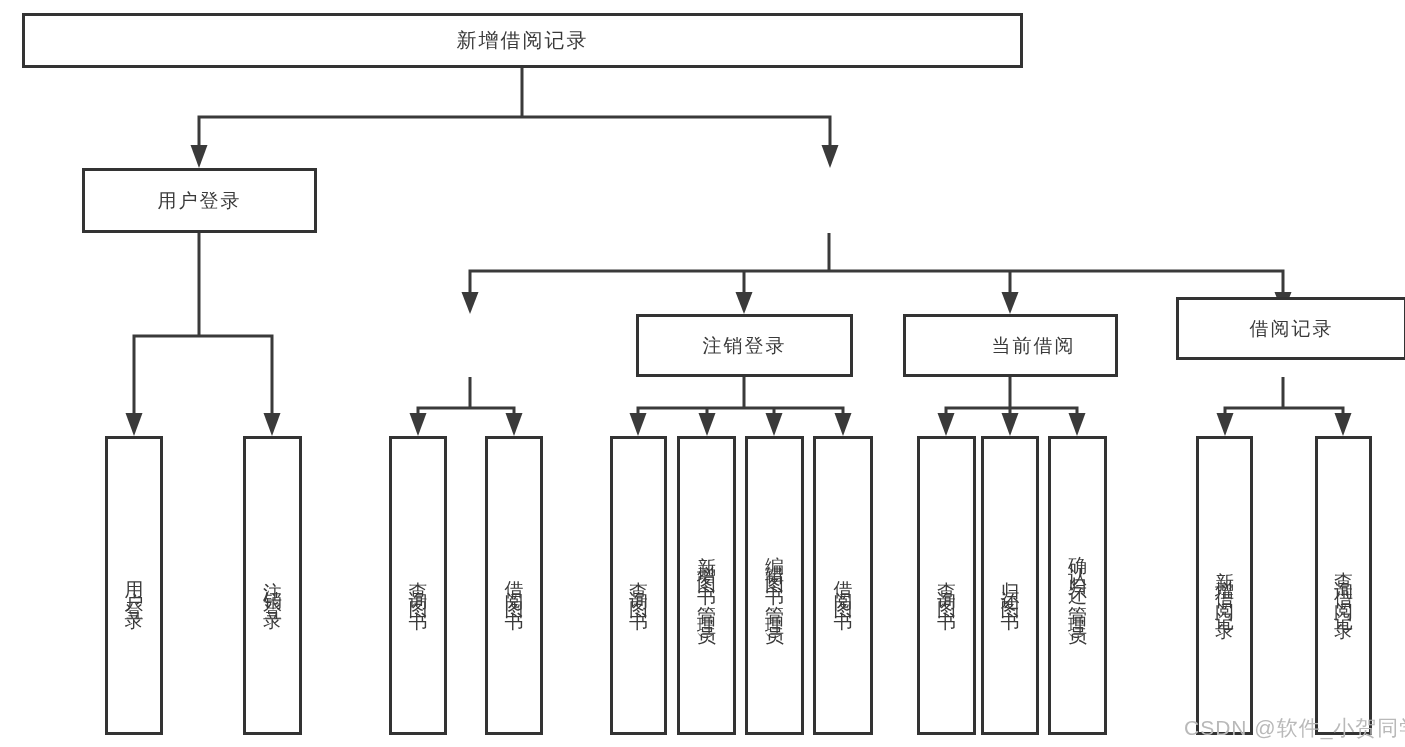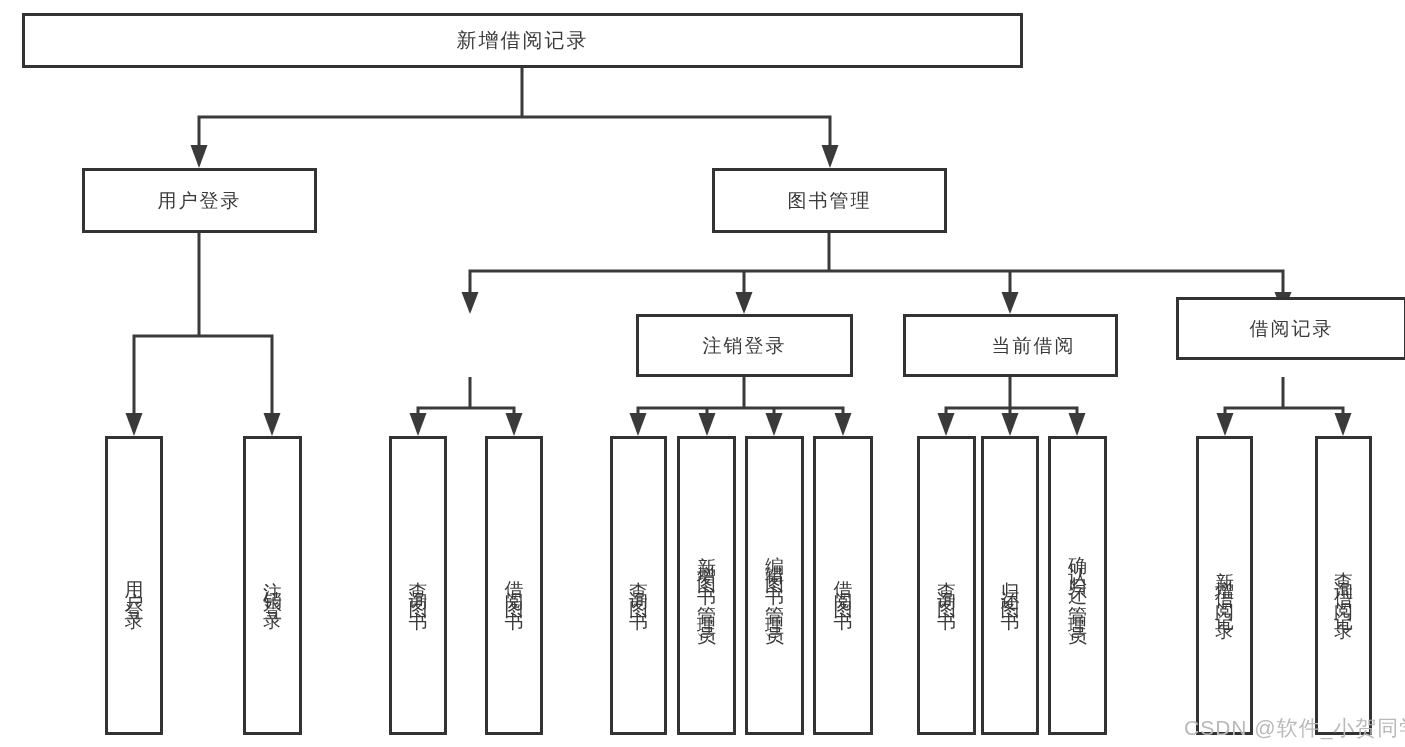--- a/index.html
+++ b/index.html
@@ -108,21 +108,20 @@
     <polygon points="1068.5,413 1085.5,413 1077,436"></polygon>
 
     <path d="M1283 377 V408 M1225 414 V408 H1343 V414"></path>
     <polygon points="1216.5,413 1233.5,413 1225,436"></polygon>
     <polygon points="1334.5,413 1351.5,413 1343,436"></polygon>
   </svg>
 
   <div class="node root" style="left:22px; top:13px; width:1001px; height:55px;">新增借阅记录</div>
 
   <div class="node" style="left:82px; top:168px; width:235px; height:65px;">用户登录</div>
-  <div class="node" style="left:712px; top:168px; width:235px; height:65px;">图书管理</div>
 
   <div class="node" style="left:636px; top:314px; width:217px; height:63px;">注销登录</div>
   <div class="node" style="left:903px; top:314px; width:215px; height:63px;padding-left:46px;">当前借阅</div>
   <div class="node" style="left:1176px; top:297px; width:231px; height:63px;">借阅记录</div>
 
   <div class="leaf" style="left:105px; top:436px; width:58px; height:299px;">
     <span>用户登录</span>
   </div>
   <div class="leaf" style="left:243px; top:436px; width:59px; height:299px;">
     <span>注销登录</span>

